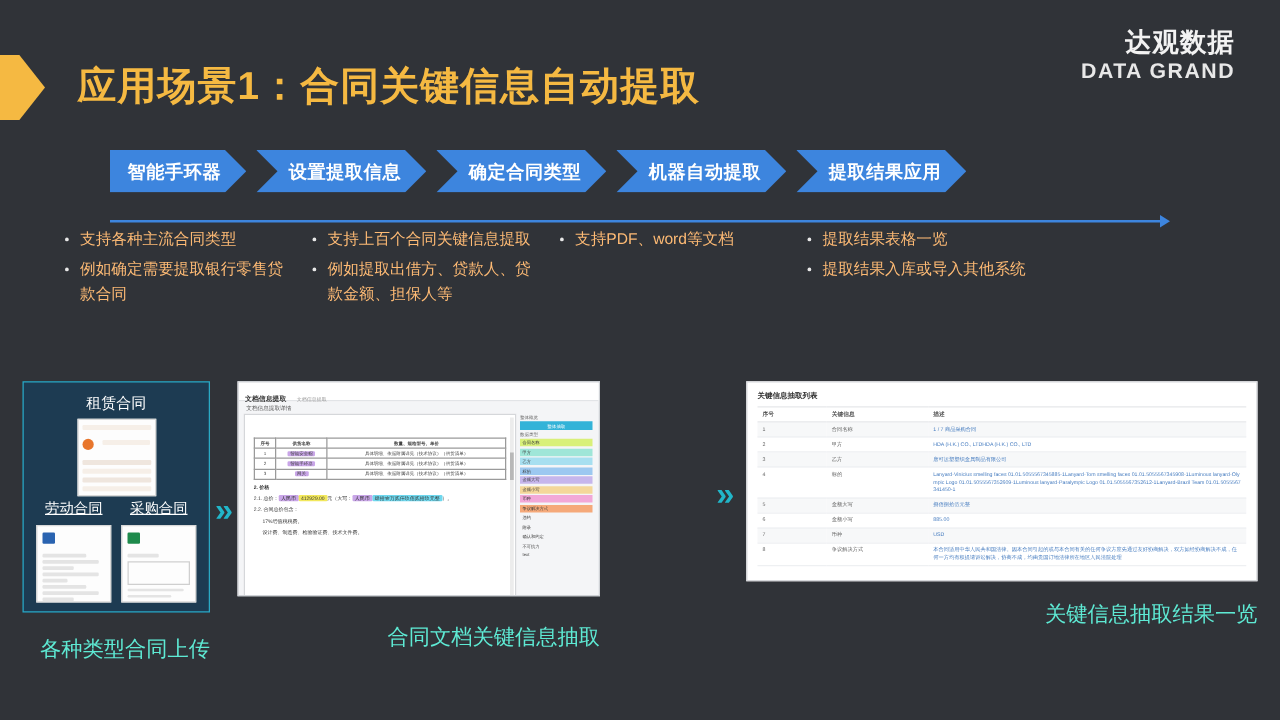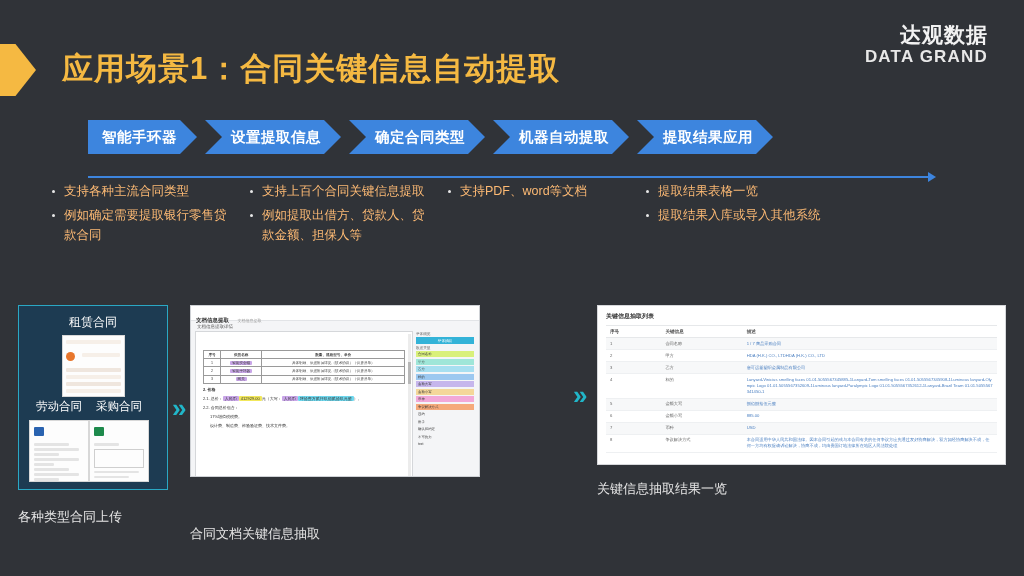--- a/index.html
+++ b/index.html
@@ -58,42 +58,42 @@
   }
   .col li:before{
     content:"";position:absolute;left:2px;top:8px;
     width:3px;height:3px;background:#e8e8e8;border-radius:50%;
   }
 
   
   .panel-row{position:absolute;left:0;top:300px;width:1024px;height:276px;}
 
   .cap{
-    position:absolute;font-size:13px;color:#e5e5e5;text-align:left;white-space:nowrap;
+    position:absolute;font-size:17px;color:#5eead4;text-align:right;white-space:nowrap;
   }
 
   
   .bigchev{
     position:absolute;color:#21b6c9;font-size:26px;font-weight:bold;line-height:1;
   }
 
   
   .p1{
     position:absolute;left:18px;top:5px;width:150px;height:185px;
     background:#1d3b52;border:1.5px solid #2aa8c4;box-sizing:border-box;
     padding:8px 10px;
   }
   .p1 .lbl{font-size:12px;color:#fff;text-align:center;margin-bottom:4px;}
   .p1 .lbl.sm{font-size:11.5px;}
   .thumb{background:#fdfdfd;border:1px solid #d8d8d8;box-sizing:border-box;overflow:hidden;}
   .thumb-main{width:63px;height:62px;margin:0 auto;padding:4px 3px;}
   .thumb-row{height:4px;background:#efe6de;margin-bottom:3px;border-radius:1px;}
   .thumb-row.sh{background:#f6efe8;}
   .tdot{width:9px;height:9px;border-radius:50%;background:#e8762c;display:inline-block;vertical-align:middle;margin-right:3px;}
-  .pair{display:flex;margin-top:2px;}
+  .pair{display:flex;justify-content:space-between;margin-top:2px;text-decoration:underline;}
   .thumb-sm{width:60px;height:62px;padding:4px;}
   .bar{height:2.5px;background:#e4e4e4;margin-bottom:2.5px;border-radius:1px;}
   .bar.w7{width:70%}.bar.w5{width:50%}.bar.w9{width:90%}.bar.w4{width:40%}
   .badge{width:10px;height:9px;border-radius:1px;display:inline-block;margin-bottom:3px;}
   .badge.blue{background:#2a63b0;}
   .badge.green{background:#1e8a4c;}
   .gridbox{border:1px solid #cfcfcf;height:17px;margin-top:3px;}
 
   
   .p2{
@@ -359,17 +359,17 @@
           <tr>
             <td>8</td>
             <td>争议解决方式</td>
             <td class="v">本合同适用中华人民共和国法律。因本合同引起的或与本合同有关的任何争议方应先通过友好协商解决，双方如经协商解决不成，任何一方均有权提请诉讼解决，协商不成，均由贵国订地法律所在地区人民法院处理</td>
           </tr>
         </tbody>
       </table>
     </div>
 
     <div class="cap" style="left:18px;top:208px;width:150px">各种类型合同上传</div>
-    <div class="cap" style="left:190px;top:225px;width:290px">合同文档关键信息抽取</div>
+    <div class="cap" style="left:190px;top:198px;width:290px">合同文档关键信息抽取</div>
     <div class="cap" style="left:597px;top:180px;width:409px">关键信息抽取结果一览</div>
 
   </div>
 </div>
 
 </body></html>

